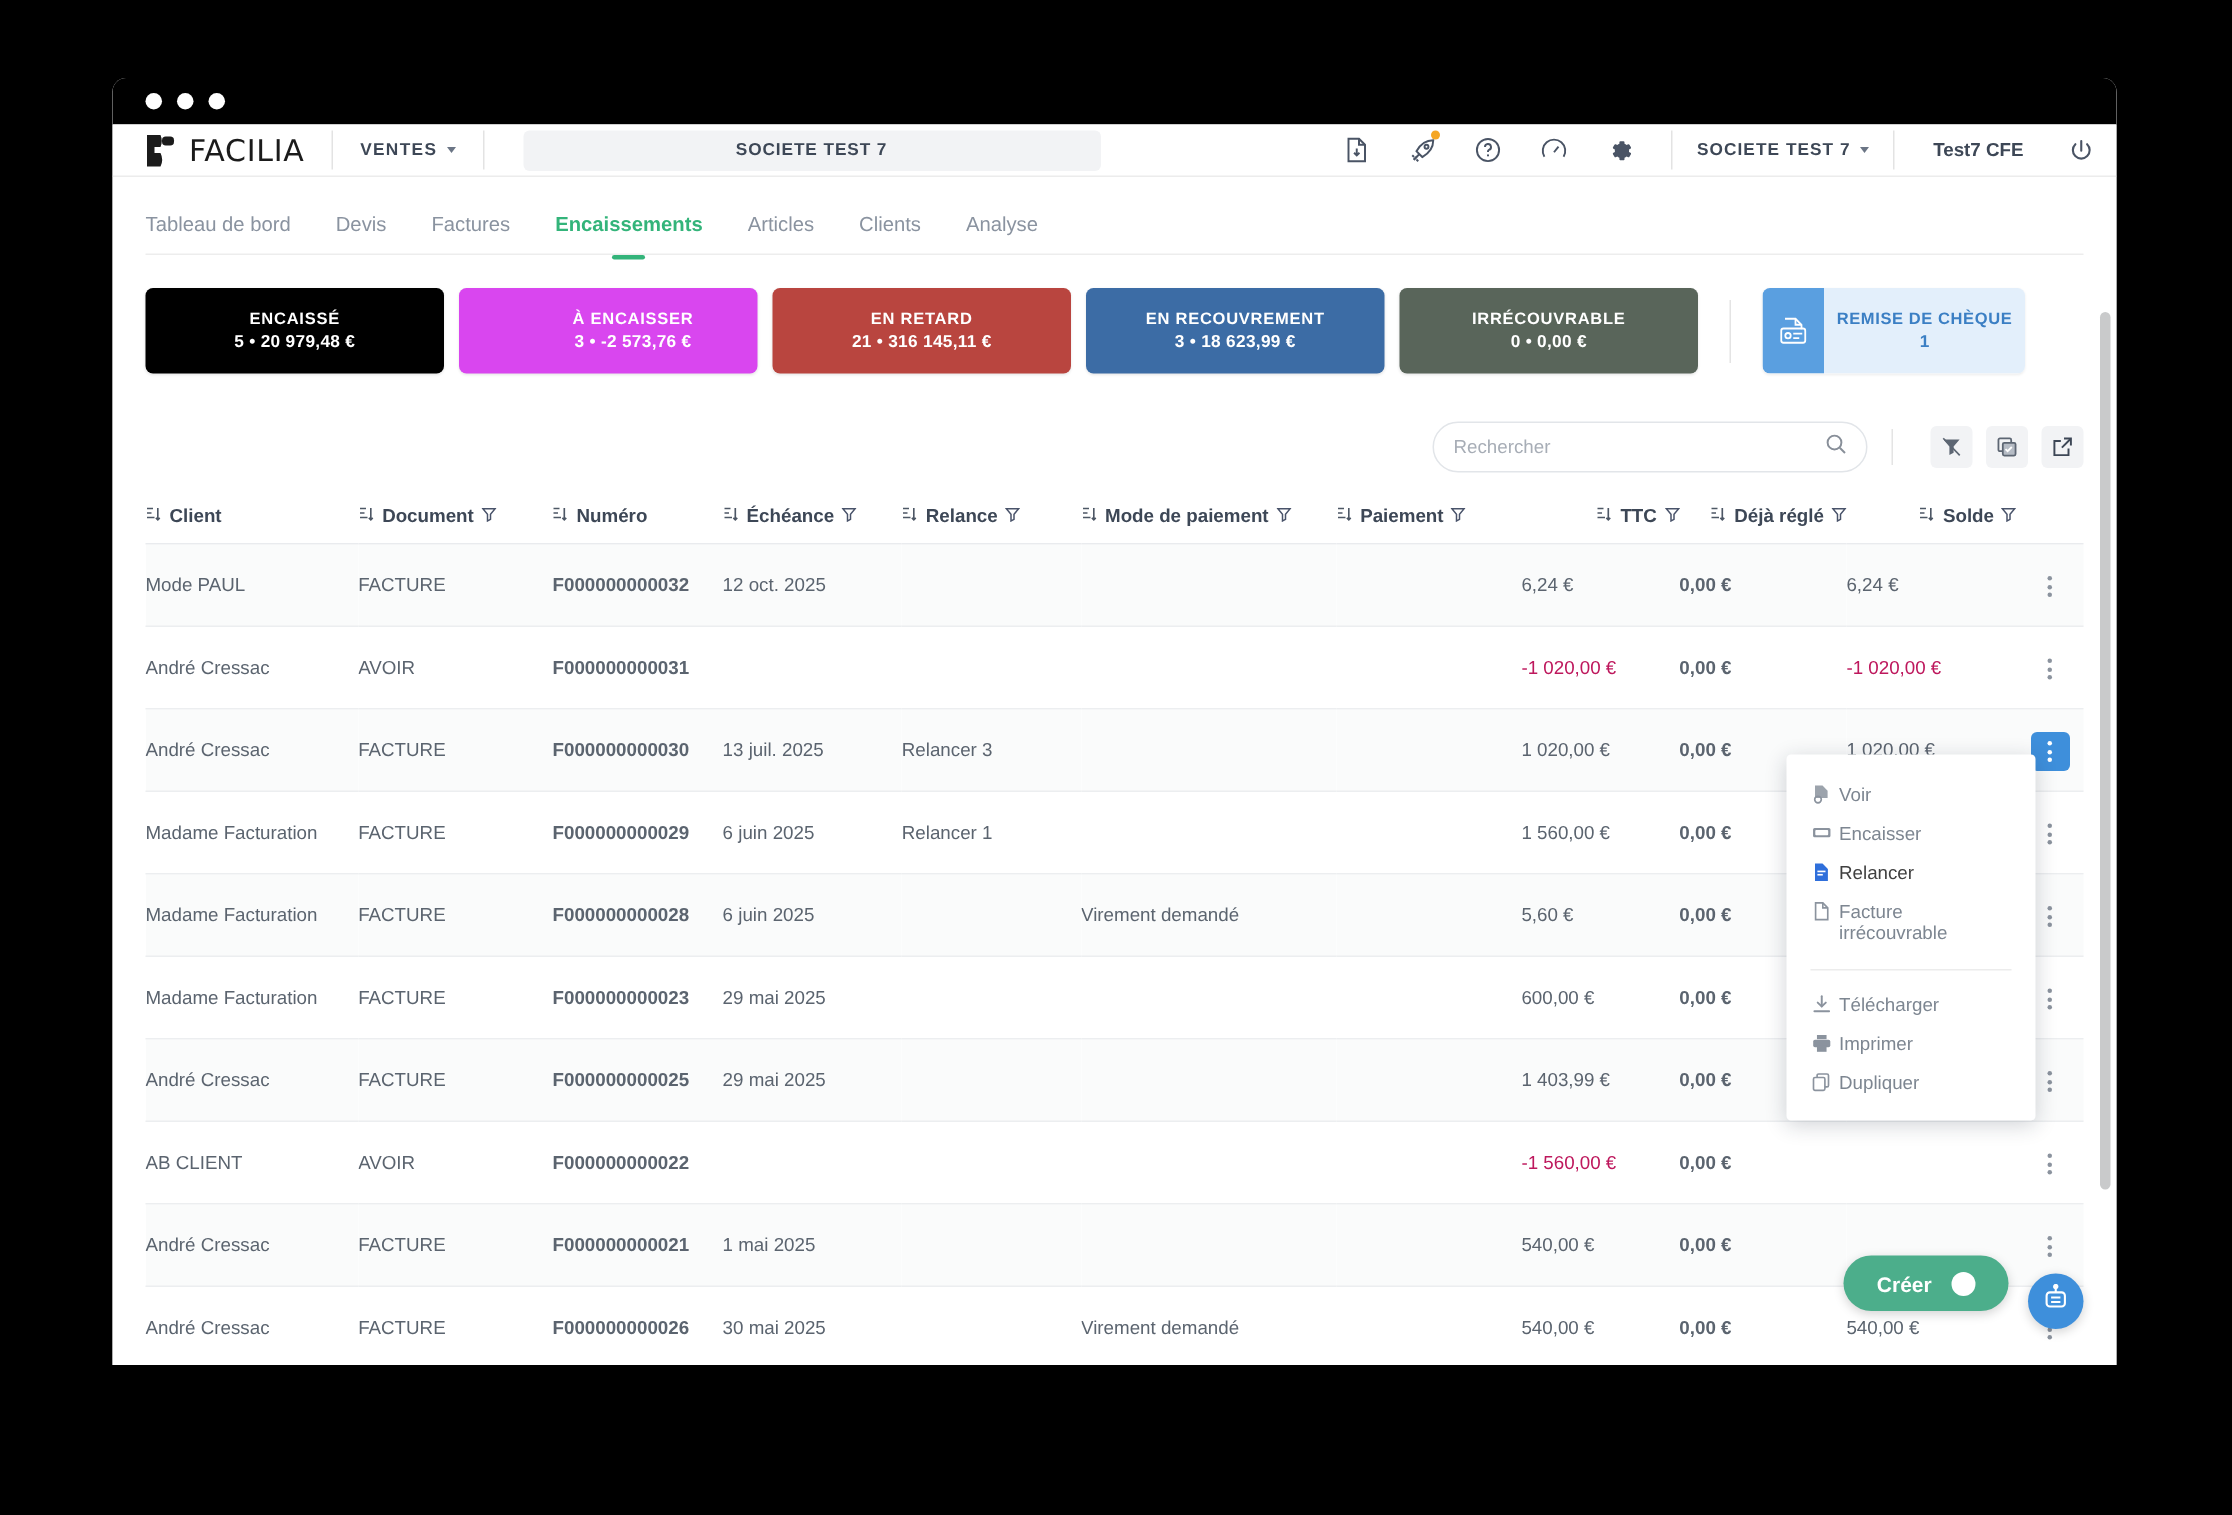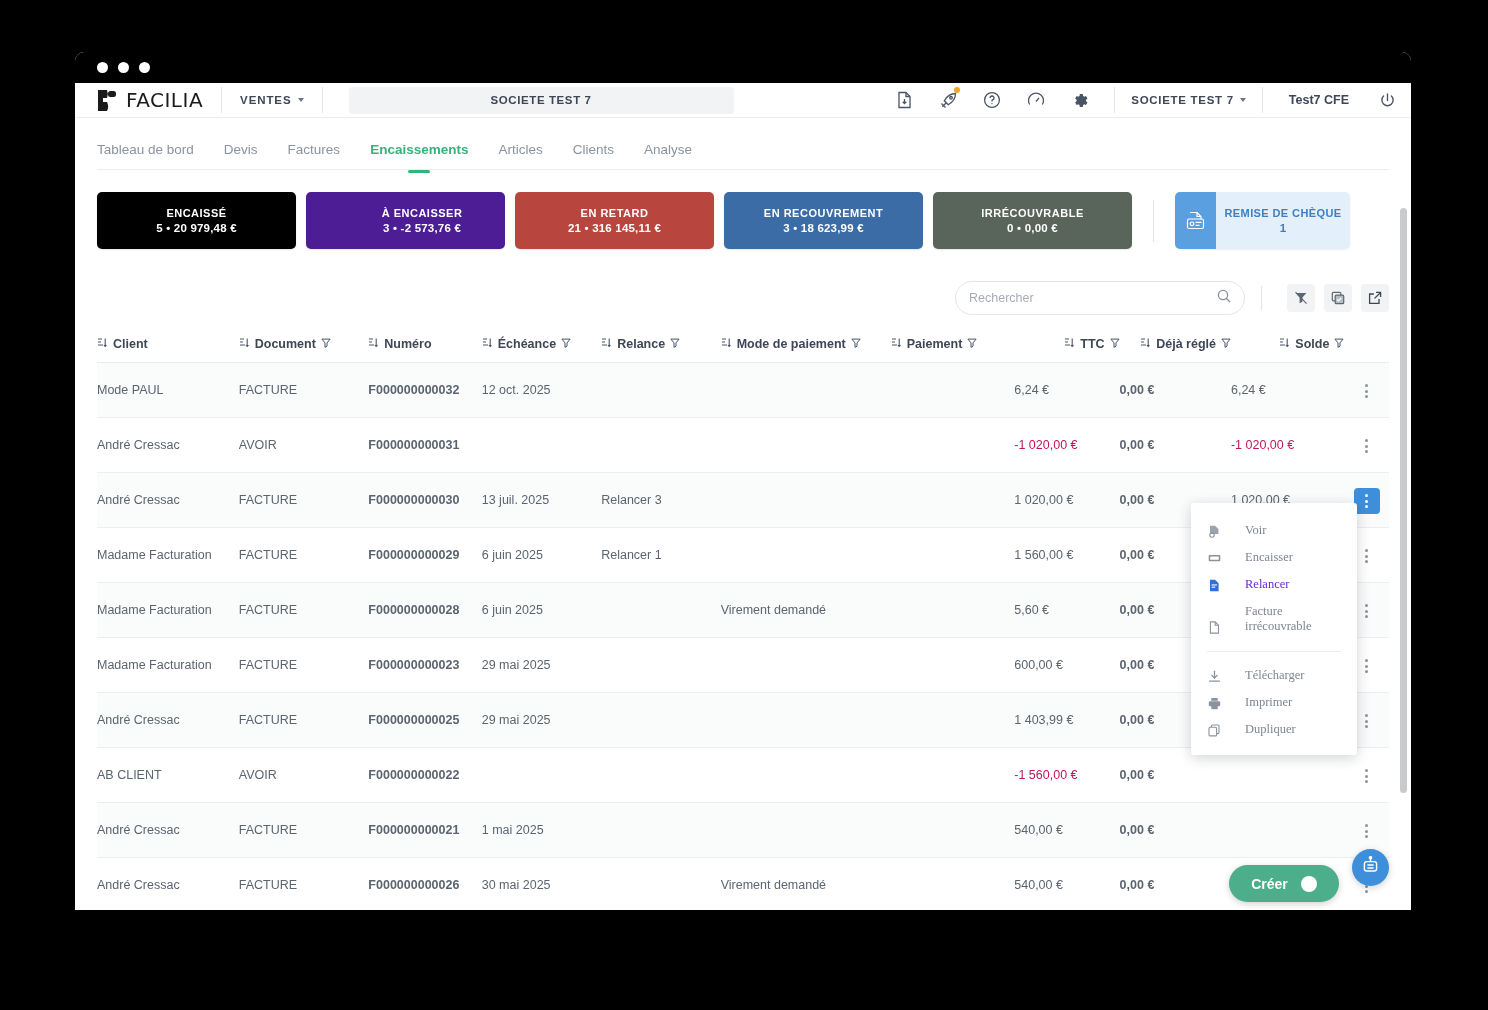--- a/index.html
+++ b/index.html
@@ -155,31 +155,31 @@
   .kebab.on { background:#3e8fdb; }
   .kebab.on i { background:#fff; }
 
   
   .dropdown {
     position:absolute; left: 1116px; top: 420px; width: 166px;
     background:#fff; border-radius:3px; box-shadow: 0 3px 14px rgba(25,35,55,.20);
     padding: 14px 0 12px 0; z-index: 50;
   }
   .dd-item {
-    display:flex; align-items:flex-end; gap:24px; padding: 6px 16px;
-    font-size:12.5px; color:#7d8691; cursor:pointer;font-family:Liberation Serif, serif;
-  }
-  .dd-item.hl { color:#6d28d9; }
+    display:flex; align-items:flex-start; gap:5px; padding: 6px 16px;
+    font-size:12.5px; color:#7d8691; cursor:pointer;
+  }
+  .dd-item.hl { color:#404040; }
   .dd-item .di { width:14px; display:flex; align-items:center; justify-content:center; color:#8b939e; flex:0 0 14px;}
   .dd-item.hl .di { color:#2f6fdb; }
   .dd-sep { height:1px; background:#ececec; margin: 11px 16px 10px 16px; }
 
   
   .fab-creer {
-    position:absolute; right: 72px; bottom: 8px; height: 37px; min-width:110px;
+    position:absolute; right: 72px; bottom: 36px; height: 37px; min-width:110px;
     background:#4cae8b; border-radius:19px; display:flex; align-items:center;
     justify-content:center; gap:13px; padding: 0 17px; cursor:pointer; z-index: 60;
     box-shadow: 0 2px 7px rgba(0,0,0,.18);
   }
   .fab-creer span { color:#fff; font-size:14px; font-weight:bold; }
   .fab-plus {
     width:16px;height:16px;border-radius:50%;background:#fff;display:flex;
     align-items:center;justify-content:center;color:#4cae8b;font-size:13px;line-height:1;font-weight:bold;
   }
   .fab-bot {
@@ -284,21 +284,21 @@
           <div class="navtab"><span>Analyse</span></div>
         </div>
 
       <div class="content">
 
         <div class="kpis" id="kpis">
             <div class="kpi" style="background: #000000;">
               <div class="k-title">ENCAISSÉ</div>
               <div class="k-val">5 • 20 979,48 €</div>
             </div>
-            <div class="kpi" style="background: #4c1d95; padding-left: 33px;">
+            <div class="kpi" style="background: #d946ef; padding-left: 33px;">
               <div class="k-title">À ENCAISSER</div>
               <div class="k-val">3 • -2 573,76 €</div>
             </div>
             <div class="kpi" style="background: rgb(185, 69, 63);">
               <div class="k-title">EN RETARD</div>
               <div class="k-val">21 • 316 145,11 €</div>
             </div>
             <div class="kpi" style="background: rgb(60, 108, 165);">
               <div class="k-title">EN RECOUVREMENT</div>
               <div class="k-val">3 • 18 623,99 €</div>

